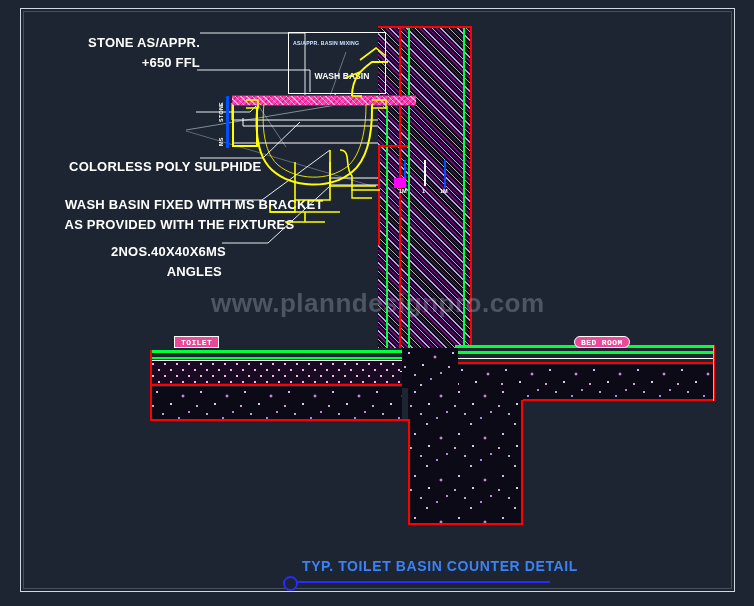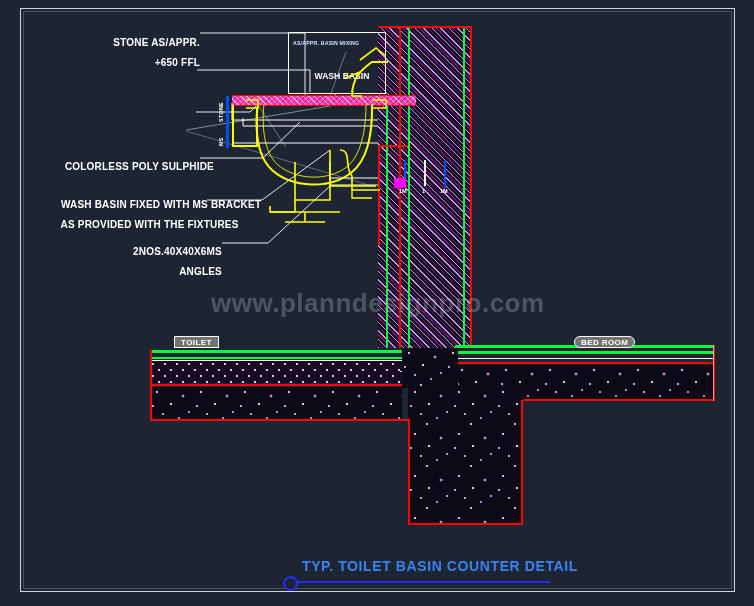--- a/index.html
+++ b/index.html
@@ -10,21 +10,21 @@
   
   .sheet-border{position:absolute;left:20px;top:8px;width:715px;height:584px;
       border:1px solid #cfd8e0;box-sizing:border-box;}
   .sheet-border2{position:absolute;left:23px;top:11px;width:709px;height:578px;
       border:1px solid #8fa0ae;box-sizing:border-box;opacity:.35;}
 
   
   .abs{position:absolute;}
 
   
-  .note{position:absolute;color:#ffffff;font-size:10px;font-weight:bold;
+  .note{position:absolute;color:#ffffff;font-size:13px;font-weight:bold;
         letter-spacing:.2px;line-height:10px;white-space:pre;text-align:right;
         font-family:"Liberation Sans",sans-serif;}
 
   
   .green{background:#00ff3c;}
   .red{background:#ff0000;}
   .magenta{background:#ff00ff;}
   .yellow{background:#ffff00;}
   .blue{background:#0050ff;}
   .white{background:#ffffff;}
@@ -65,21 +65,21 @@
      background-image:
        repeating-linear-gradient(45deg,
          rgba(255,255,255,.55) 0 1px, rgba(0,0,0,0) 1px 4px),
        repeating-linear-gradient(-45deg,
          rgba(120,0,90,.45) 0 1px, rgba(0,0,0,0) 1px 4px);
   }
 
   
   .roomtag{position:absolute;border:1px solid #ffffff;color:#ffffff;
       font-size:8px;font-weight:bold;letter-spacing:.4px;padding:1px 6px 0 6px;
-      background:#737373;font-family:Liberation Sans, sans-serif;}
+      background:#ec4899;font-family:Liberation Mono, monospace;}
 
   
   .title{position:absolute;color:#3b82f6;font-size:14px;font-weight:bold;
      letter-spacing:.6px;font-family:"Liberation Sans",sans-serif;white-space:pre;}
   .title-rule{position:absolute;height:2px;background:#2a2aff;}
   .title-dot{position:absolute;width:11px;height:11px;border-radius:50%;
      border:2px solid #2a2aff;background:#1c2531;}
 
   
   .watermark{position:absolute;color:rgba(190,198,208,.30);font-size:26px;

